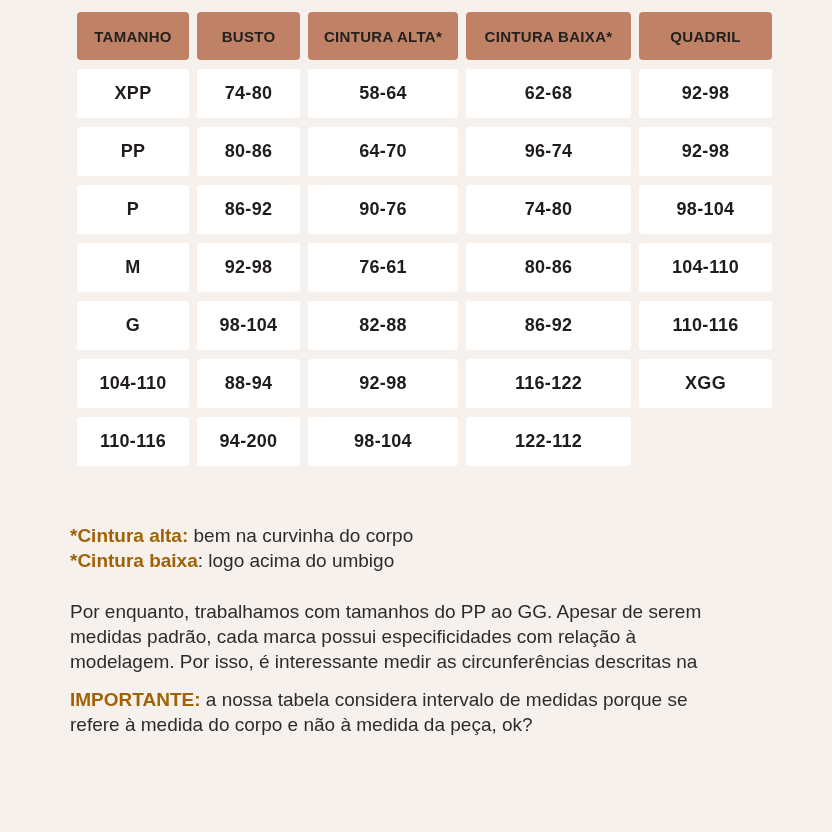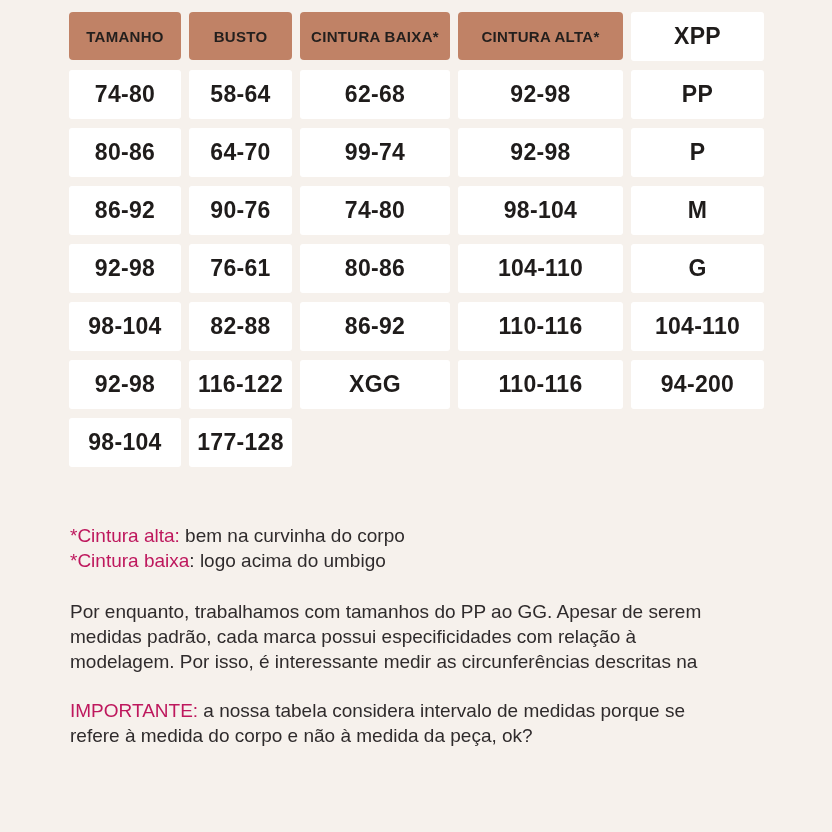--- a/index.html
+++ b/index.html
@@ -9,21 +9,21 @@
     font-family:"Liberation Sans", sans-serif;
     color:#231f1d;
     position:relative;
     overflow:hidden;
   }
   .page { position:absolute; inset:0; }
 
   
   .size-table {
     position:absolute;
-    left:69px; top:12px;
+    left:77px; top:12px;
     display:grid;
     grid-template-columns:112px 103px 150px 165px 133px;
     column-gap:8px;
     row-gap:9px;
   }
   .th {
     height:48px;
     background:#c08266;
     border-radius:4px;
     display:flex; align-items:center; justify-content:center;
@@ -32,61 +32,62 @@
     letter-spacing:0.3px;
     color:#231f1d;
     text-transform:uppercase;
   }
   .td {
     height:49px;
     background:#ffffff;
     border-radius:3px;
     display:flex; align-items:center; justify-content:center;
     font-weight:700;
-    font-size:23px;
+    font-size:18px;
     letter-spacing:0.3px;
     color:#1f1c1b;
   }
 
   
   .notes {
     position:absolute;
     left:70px; top:523px;
     width:710px;
     font-size:19px;
     line-height:25px;
     color:#2f2b2c;
   }
   .line { white-space:nowrap; }
-  .bold { font-weight:400; color:#be185d; }
+  .bold { font-weight:700; color:#a16207; }
   .para-sizes { margin-top:26px; }
-  .para-important { margin-top:24px; }
+  .para-important { margin-top:13px; }
 </style>
 </head>
 <body>
 
 <div class="page">
 
   <div class="size-table">
 
     <div class="th">TAMANHO</div>
     <div class="th">BUSTO</div>
+    <div class="th">CINTURA ALTA*</div>
     <div class="th">CINTURA BAIXA*</div>
-    <div class="th">CINTURA ALTA*</div>
+    <div class="th">QUADRIL</div>
 
     <div class="td">XPP</div>
     <div class="td">74-80</div>
     <div class="td">58-64</div>
     <div class="td">62-68</div>
     <div class="td">92-98</div>
 
     <div class="td">PP</div>
     <div class="td">80-86</div>
     <div class="td">64-70</div>
-    <div class="td">99-74</div>
+    <div class="td">96-74</div>
     <div class="td">92-98</div>
 
     <div class="td">P</div>
     <div class="td">86-92</div>
     <div class="td">90-76</div>
     <div class="td">74-80</div>
     <div class="td">98-104</div>
 
     <div class="td">M</div>
     <div class="td">92-98</div>
@@ -94,28 +95,29 @@
     <div class="td">80-86</div>
     <div class="td">104-110</div>
 
     <div class="td">G</div>
     <div class="td">98-104</div>
     <div class="td">82-88</div>
     <div class="td">86-92</div>
     <div class="td">110-116</div>
 
     <div class="td">104-110</div>
+    <div class="td">88-94</div>
     <div class="td">92-98</div>
     <div class="td">116-122</div>
 
     <div class="td">XGG</div>
     <div class="td">110-116</div>
     <div class="td">94-200</div>
     <div class="td">98-104</div>
-    <div class="td">177-128</div>
+    <div class="td">122-112</div>
   </div>
 
   <div class="notes">
 
     <div class="line">
       <span class="bold">*Cintura alta:</span><span> bem na curvinha do corpo</span>
     </div>
 
     <div class="line">
       <span class="bold">*Cintura baixa</span><span>: logo acima do umbigo</span>

